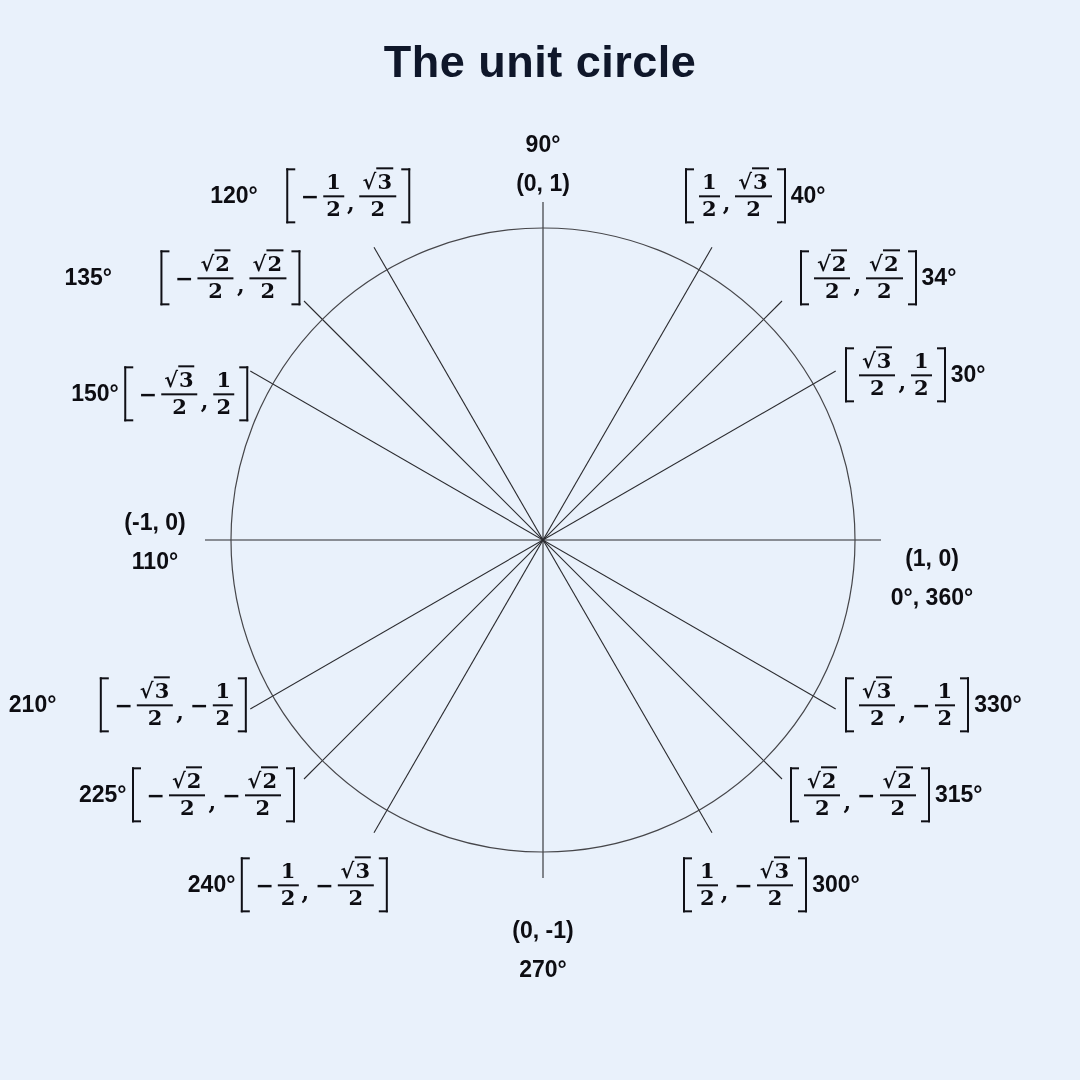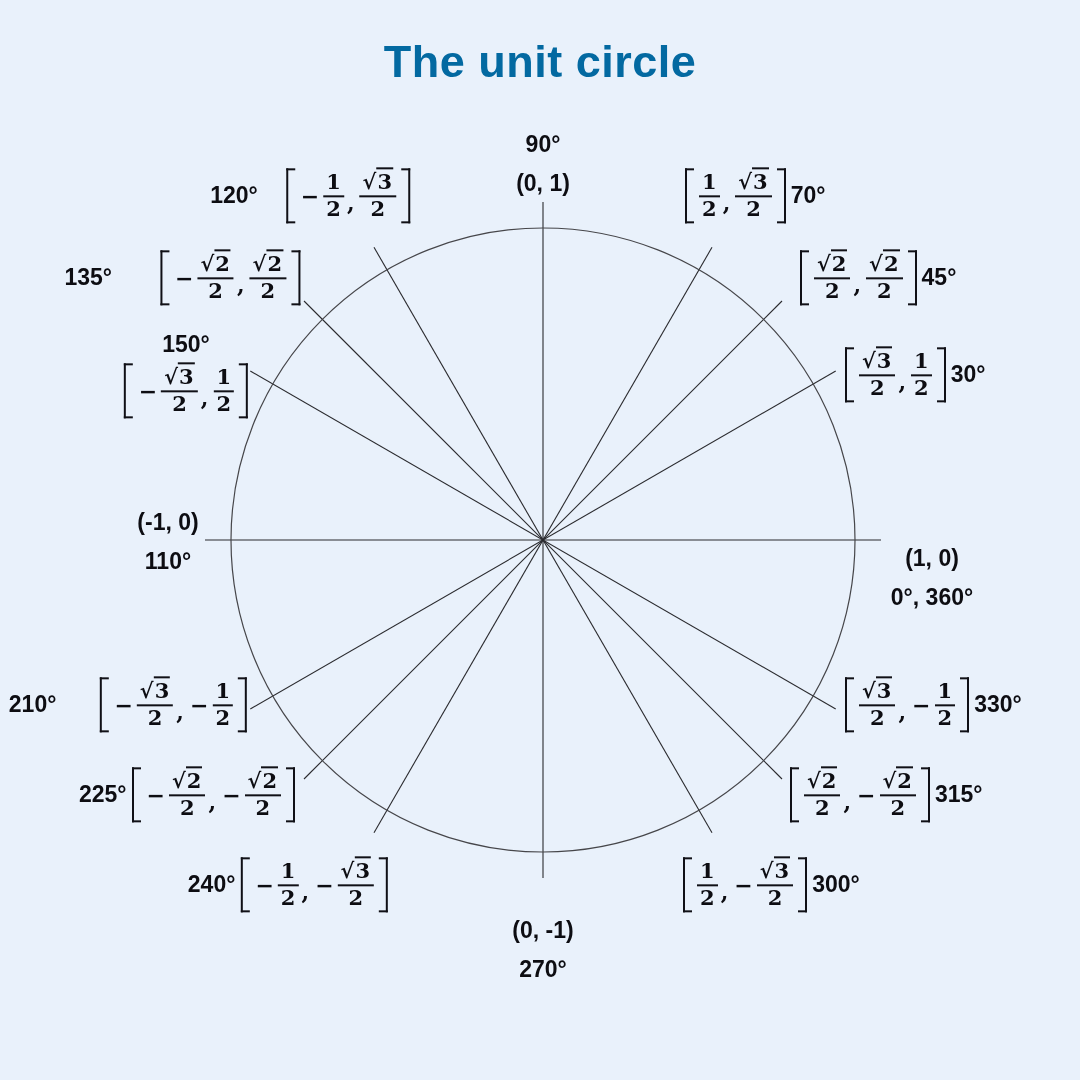--- a/index.html
+++ b/index.html
@@ -4,21 +4,21 @@
 <style>
   html,body{margin:0;padding:0;}
   .page{
     position:relative;width:1080px;height:1080px;overflow:hidden;
     background:#e9f1fb;
     font-family:"Liberation Sans",sans-serif;
   }
   .title{
     position:absolute;top:36px;left:0;width:100%;
     text-align:center;font-size:45px;font-weight:bold;
-    color:#0369a1;letter-spacing:0.5px;margin:0;
+    color:#0f172a;letter-spacing:0.5px;margin:0;
   }
   svg.diagram{position:absolute;left:0;top:0;}
   .labels-layer{position:absolute;left:0;top:0;width:1080px;height:956px;}
   .lbl{
     position:absolute;display:flex;align-items:center;gap:5px;
     color:#0d0d12;white-space:nowrap;
   }
   .lbl.anchor-right{transform:translate(-100%,-50%);}
   .lbl.anchor-left{transform:translate(0,-50%);}
   .lbl.anchor-center{transform:translate(-50%,-50%);flex-direction:column;gap:0;}
@@ -60,21 +60,21 @@
     </svg>
   <div class="labels-layer" id="labels-layer">
       <div class="lbl anchor-center" style="left: 543px; top: 164px;">
         <div class="plain-line">90°</div>
         <div class="plain-line">(0, 1)</div>
       </div>
       <div class="lbl anchor-center" style="left: 543px; top: 922px; margin-top: 28px;">
         <div class="plain-line">(0, -1)</div>
         <div class="plain-line">270°</div>
       </div>
-      <div class="lbl anchor-center" style="left: 155px; top: 542px; margin-left: 13px;">
+      <div class="lbl anchor-center" style="left: 155px; top: 542px;">
         <div class="plain-line">(-1, 0)</div>
         <div class="plain-line">110°</div>
       </div>
       <div class="lbl anchor-center" style="left: 932px; top: 542px; margin-top: 36px;">
         <div class="plain-line">(1, 0)</div>
         <div class="plain-line">0°, 360°</div>
       </div>
       <div class="lbl anchor-right" style="left: 410px; top: 196px; gap: 28px;">
         <span class="deg">120°</span>
         <span class="mgroup">
@@ -110,21 +110,21 @@
             <span class="comma">,</span>
             <span class="frac">
               <span class="num">√<span class="sqv">2</span></span>
               <span class="bar"></span>
               <span class="den">2</span>
             </span>
           </span>
           <span class="brk close"></span>
         </span>
       </div>
-      <div class="lbl anchor-right" style="left: 248px; top: 375px; flex-direction: column;">
+      <div class="lbl anchor-right" style="left: 248px; top: 394px;">
         <span class="deg">150°</span>
         <span class="mgroup">
           <span class="brk open"></span>
           <span class="mcontent">
             <span class="minus">−</span>
             <span class="frac">
               <span class="num">√<span class="sqv">3</span></span>
               <span class="bar"></span>
               <span class="den">2</span>
             </span>
@@ -215,41 +215,41 @@
             </span>
             <span class="comma">,</span>
             <span class="frac">
               <span class="num">√<span class="sqv">3</span></span>
               <span class="bar"></span>
               <span class="den">2</span>
             </span>
           </span>
           <span class="brk close"></span>
         </span>
-        <span class="deg">70°</span>
+        <span class="deg">40°</span>
       </div>
       <div class="lbl anchor-left" style="left: 800px; top: 278px;">
         <span class="mgroup">
           <span class="brk open"></span>
           <span class="mcontent">
             <span class="frac">
               <span class="num">√<span class="sqv">2</span></span>
               <span class="bar"></span>
               <span class="den">2</span>
             </span>
             <span class="comma">,</span>
             <span class="frac">
               <span class="num">√<span class="sqv">2</span></span>
               <span class="bar"></span>
               <span class="den">2</span>
             </span>
           </span>
           <span class="brk close"></span>
         </span>
-        <span class="deg">45°</span>
+        <span class="deg">34°</span>
       </div>
       <div class="lbl anchor-left" style="left: 845px; top: 375px;">
         <span class="mgroup">
           <span class="brk open"></span>
           <span class="mcontent">
             <span class="frac">
               <span class="num">√<span class="sqv">3</span></span>
               <span class="bar"></span>
               <span class="den">2</span>
             </span>

